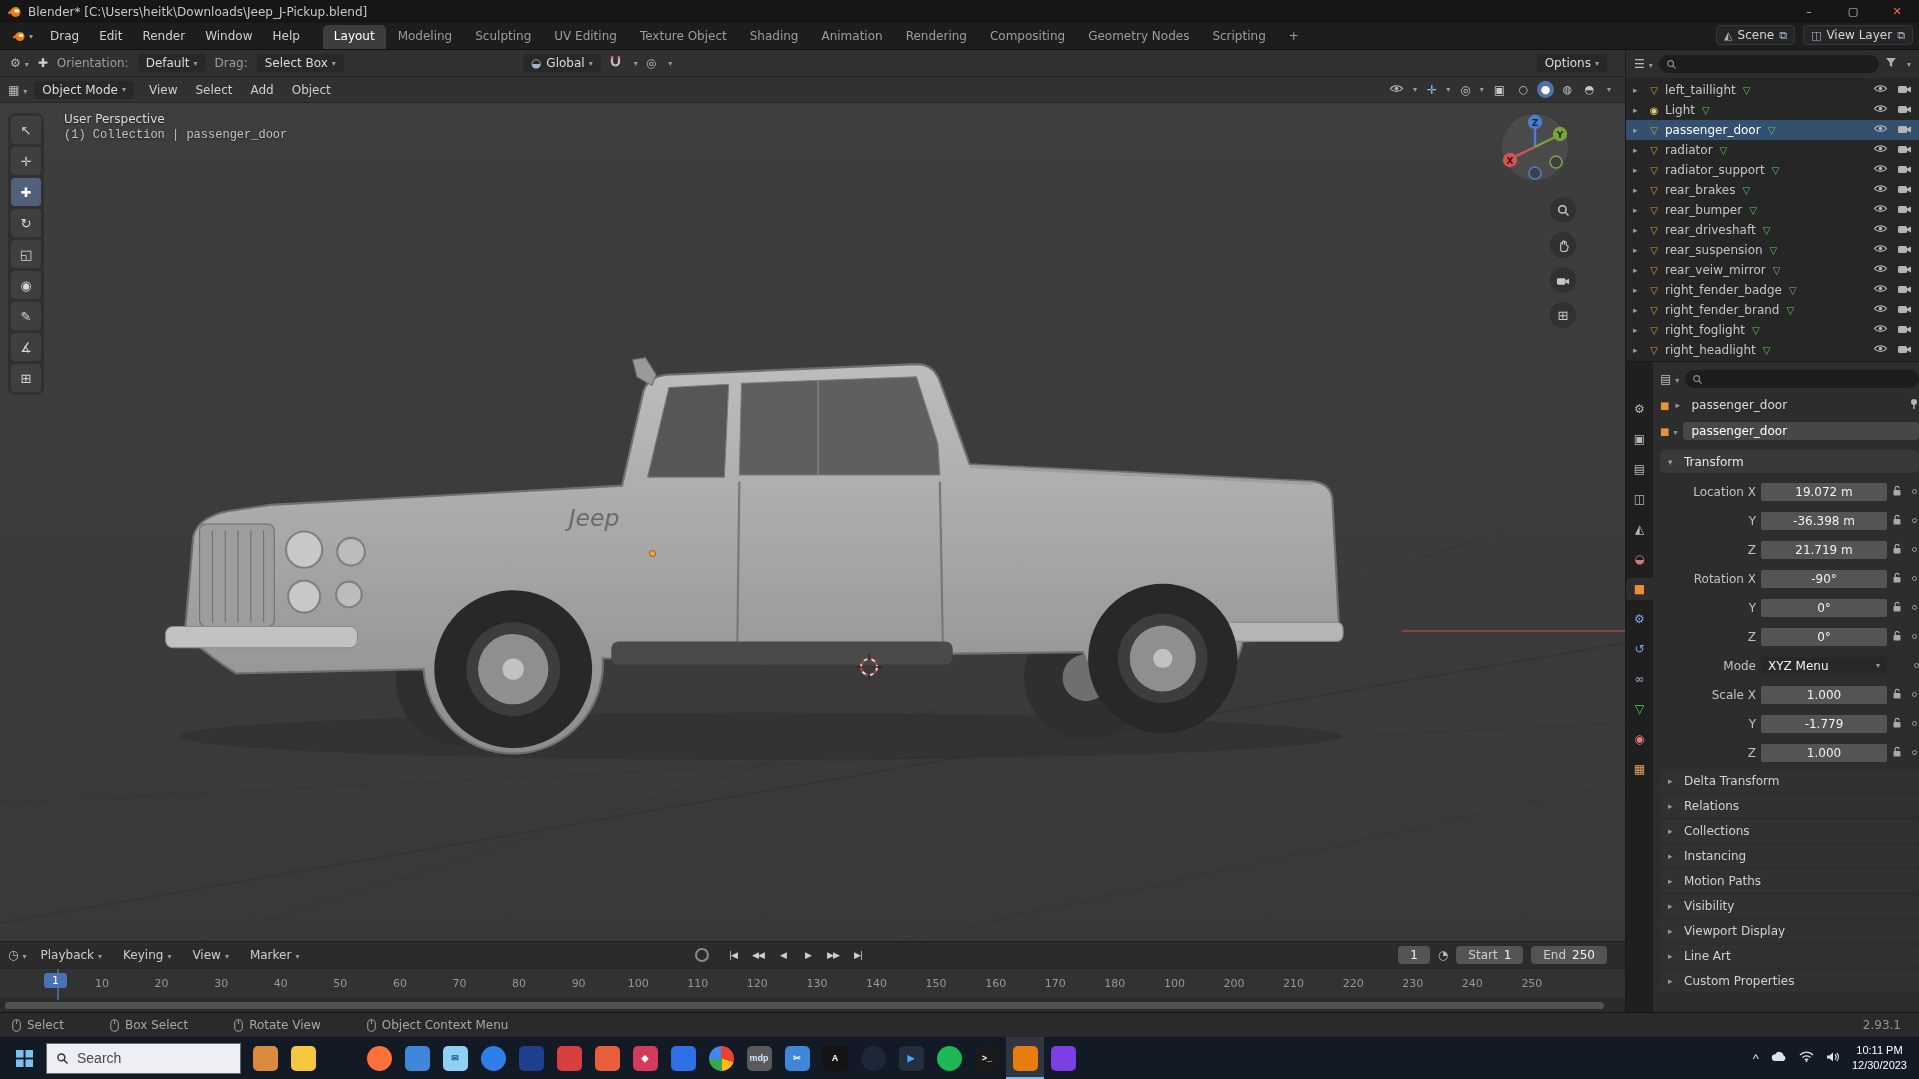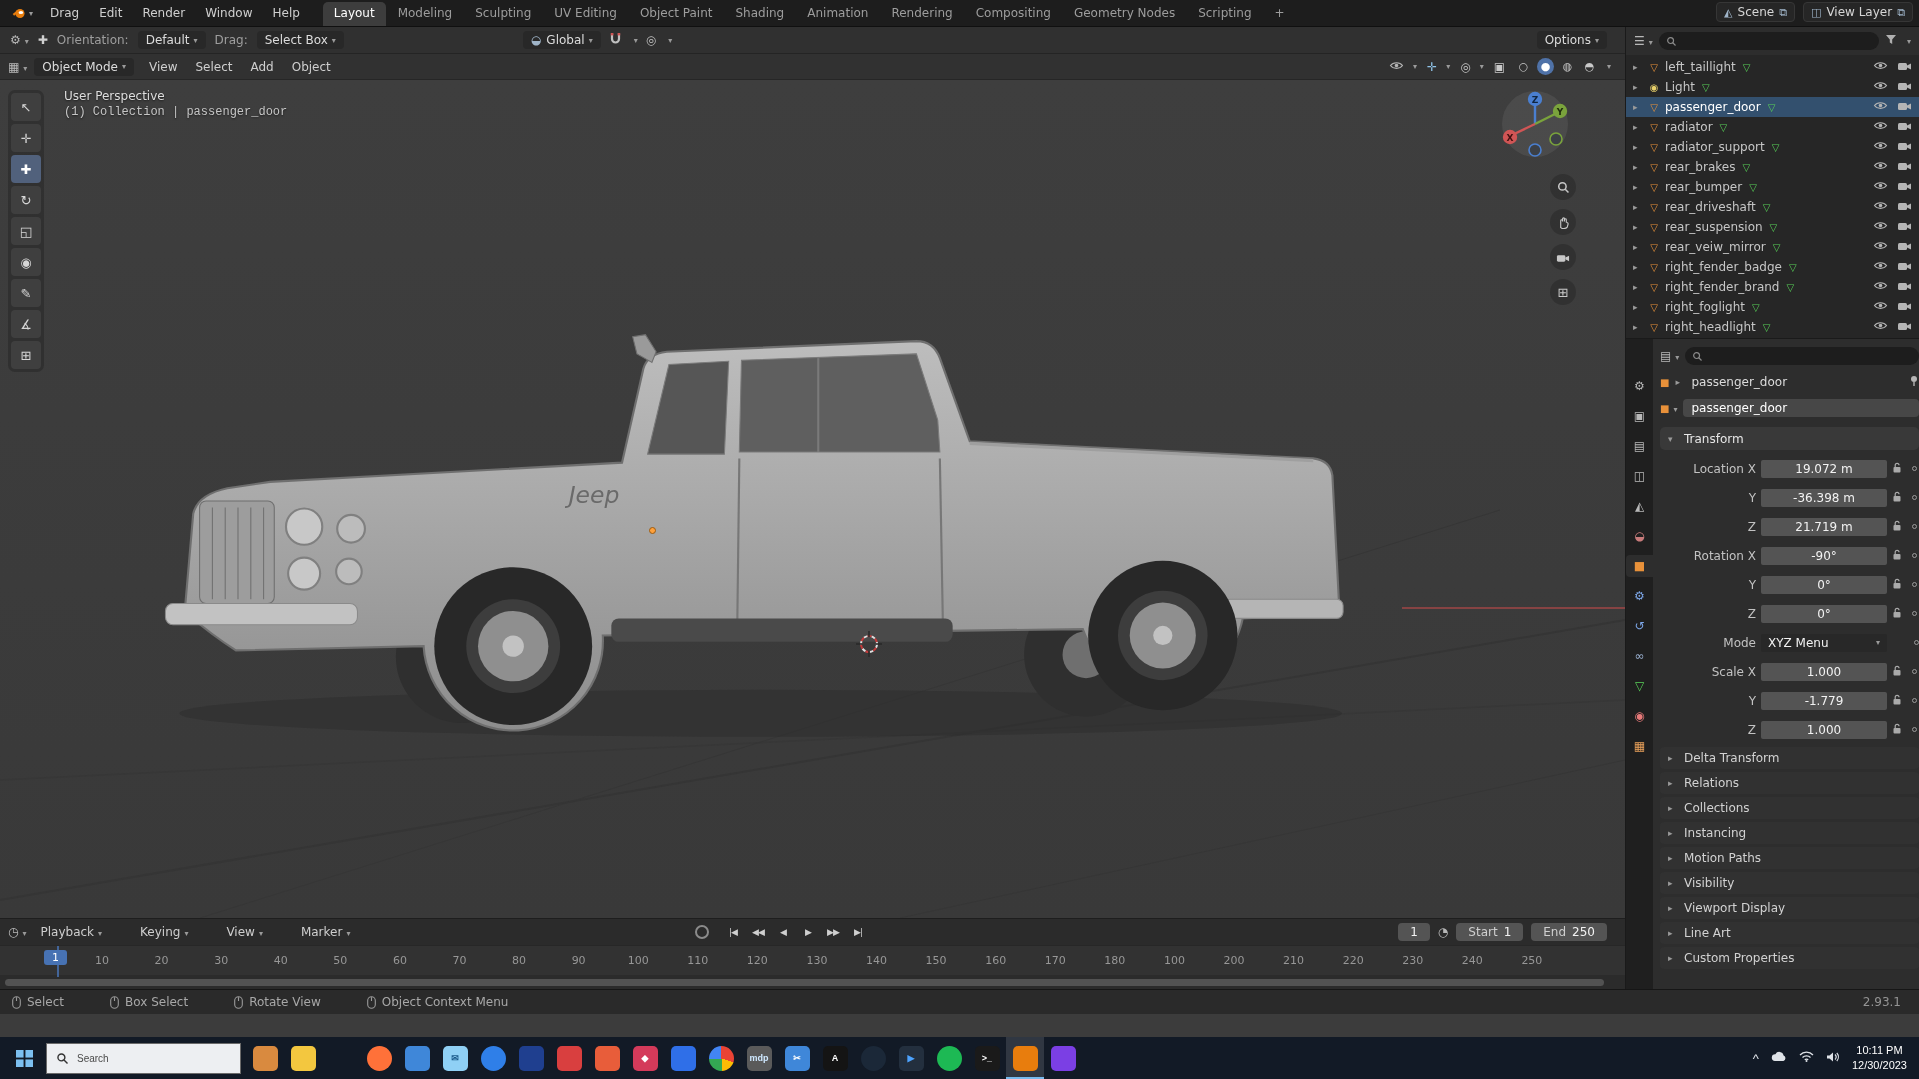--- a/index.html
+++ b/index.html
@@ -63,21 +63,21 @@
   .vp-buttons { position:absolute; right:49px; top:94px; display:flex; flex-direction:column; gap:9px; }
   .vpb { width:26px; height:26px; border-radius:50%; background:rgba(28,28,28,.35); color:#c8c8c8; font-size:13px; display:flex; align-items:center; justify-content:center; }
   .truck { position:absolute; left:100px; top:180px; width:1300px; height:480px; }
   .cursor3d { position:absolute; left:856px; top:551px; }
   .origin-dot { position:absolute; left:649px; top:447px; width:7px; height:7px; border-radius:50%; background:#ffa13c; border:1px solid #9a5a10; }
   .axis-line { position:absolute; left:1402px; top:527px; width:223px; height:2px; background:rgba(196,74,74,.55); }
 
   
   .timeline { height:71px; display:flex; flex-direction:column; border-top:1px solid #1e1e1e; }
   .tl-header { position:relative; height:26px; background:#2b2b2b; display:flex; align-items:center; gap:5px; padding:0 8px; }
-  .tl-menus { display:flex; gap:20px; }
+  .tl-menus { display:flex; gap:3px; }
   .playback { position:absolute; left:695px; display:flex; align-items:center; gap:3px; }
   .pb-btn { min-width:22px; height:18px; border-radius:3px; color:#cfcfcf; font-size:9px; letter-spacing:-1px; display:flex; align-items:center; justify-content:center; }
   .autokey { width:14px; height:14px; border-radius:50%; border:2px solid #8b8b8b; margin-right:10px; }
   .tl-fields { margin-left:auto; display:flex; align-items:center; gap:8px; padding-right:10px; }
   .field { background:#545454; border-radius:4px; padding:2px 12px; color:#f2f2f2; }
   .field .fl { color:#cfcfcf; margin-right:6px; }
   .tl-ruler { position:relative; height:31px; background:#323232; border-top:1px solid #272727; }
   .ruler-nums { position:absolute; left:82px; top:8px; width:1470px; display:flex; justify-content:space-between; color:#979797; font-size:11px; }
   .ruler-nums span { width:40px; text-align:center; }
   .ph-line { position:absolute; left:57px; top:0; width:2px; height:31px; background:#4772b3; opacity:.8; }
@@ -117,35 +117,48 @@
 
   
   .statusbar { height:25px; background:#2a2a2a; border-top:1px solid #161616; display:flex; align-items:center; gap:40px; padding:0 12px; color:#a8a8a8; }
   .hint { display:flex; align-items:center; gap:6px; }
   .version { margin-left:auto; color:#949494; padding-right:6px; }
 
   
   .taskbar { position:absolute; left:0; bottom:0; width:1919px; height:42px; background:#121a26; display:flex; align-items:center; padding:0 2px; font-family:"Liberation Sans", sans-serif; }
   .start-btn { width:44px; height:42px; display:flex; align-items:center; justify-content:center; }
   .search-box { width:195px; height:31px; background:#edeff2; border:1px solid #6a6a6a; display:flex; align-items:center; gap:8px; padding:0 9px; margin-right:5px; }
-  .search-box input { border:none; outline:none; background:transparent; width:130px; font-size:10px; color:#333; font-family:"Liberation Sans", sans-serif; }
+  .search-box input { border:none; outline:none; background:transparent; width:130px; font-size:14px; color:#333; font-family:"Liberation Sans", sans-serif; }
   .search-box input::placeholder { color:#4a4a4a; }
   .tb-icons { display:flex; align-items:center; }
   .tb-btn { width:38px; height:42px; display:flex; align-items:center; justify-content:center; }
   .tb-btn.active { background:rgba(255,255,255,.13); box-shadow:inset 0 -2px 0 #76b9ed; }
   .tb-glyph { width:25px; height:25px; display:flex; align-items:center; justify-content:center; color:#fff; font-size:9px; font-weight:bold; }
   .tray { margin-left:auto; display:flex; align-items:center; gap:12px; color:#e6e9ee; padding-right:10px; }
   .clock { text-align:center; font-size:11px; line-height:1.35; color:#fff; }
   .tray-glyph { font-size:13px; color:#dfe3e8; }
 </style>
 </head>
 <body>
 
 <div id="app">
 
+  <div class="titlebar">
+    <svg width="14" height="14" viewBox="0 0 14 14">
+      <path d="M1.5 8.5 L6.5 4.5" stroke="#e87d0d" stroke-width="2.4" fill="none"></path>
+      <circle cx="8.6" cy="7" r="4.9" fill="#e87d0d"></circle>
+      <ellipse cx="9.6" cy="5.9" rx="2.5" ry="1.7" fill="#ffffff"></ellipse>
+    </svg>
+    <span>Blender* [C:\Users\heitk\Downloads\Jeep_J-Pickup.blend]</span>
+    <div class="win-controls">
+      <div class="win-btn">–</div>
+      <div class="win-btn">▢</div>
+      <div class="win-btn close">✕</div>
+    </div>
+  </div>
 
   <div class="topbar">
     <div class="menus">
       <div class="logo-dd">
         <svg width="13" height="13" viewBox="0 0 14 14">
           <path d="M1.5 8.5 L6.5 4.5" stroke="#e87d0d" stroke-width="2.4" fill="none"></path>
           <circle cx="8.6" cy="7" r="4.9" fill="#e87d0d"></circle>
           <ellipse cx="9.6" cy="5.9" rx="2.5" ry="1.7" fill="#ffffff"></ellipse>
         </svg>
         <span class="chev">▾</span>
@@ -166,21 +179,21 @@
     <div class="ws-tabs">
 
         <div class="ws-tab active"><span>Layout</span></div>
 
         <div class="ws-tab"><span>Modeling</span></div>
 
         <div class="ws-tab"><span>Sculpting</span></div>
 
         <div class="ws-tab"><span>UV Editing</span></div>
 
-        <div class="ws-tab"><span>Object Paint</span></div>
+        <div class="ws-tab"><span>Texture Object</span></div>
 
         <div class="ws-tab"><span>Shading</span></div>
 
         <div class="ws-tab"><span>Animation</span></div>
 
         <div class="ws-tab"><span>Rendering</span></div>
 
         <div class="ws-tab"><span>Compositing</span></div>
 
         <div class="ws-tab"><span>Geometry Nodes</span></div>

